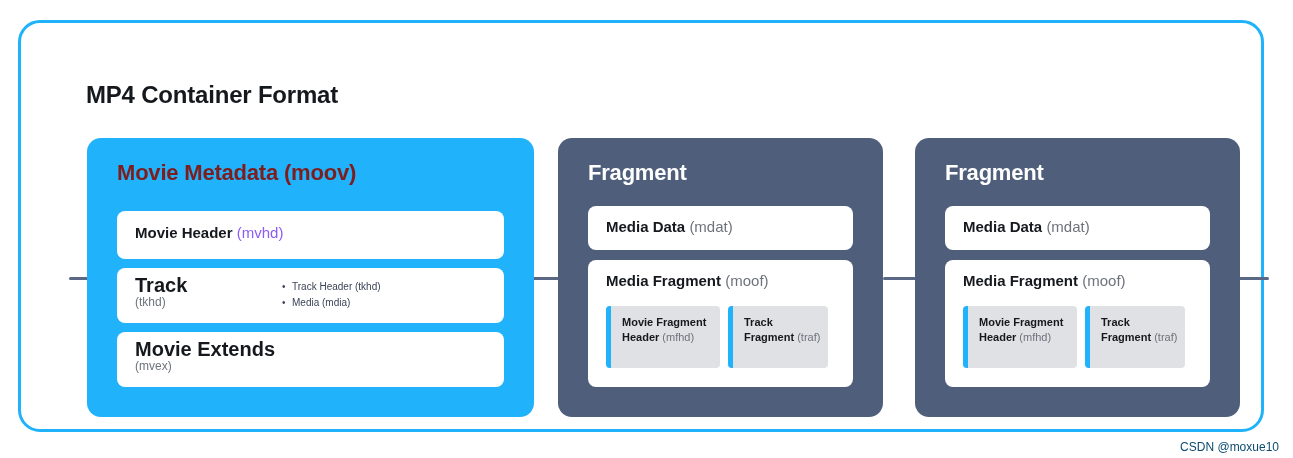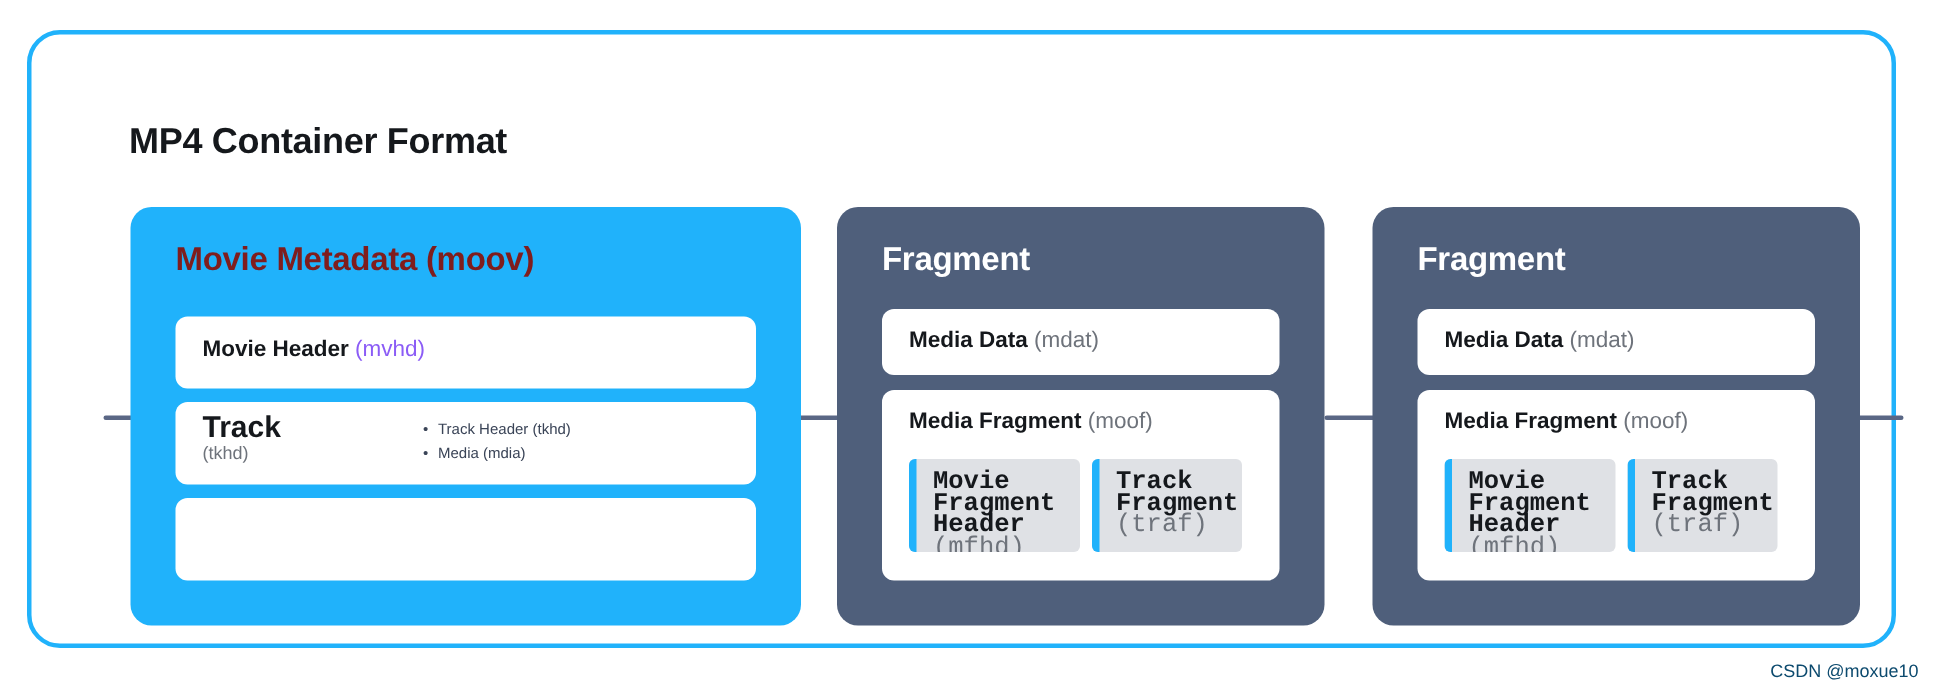--- a/index.html
+++ b/index.html
@@ -82,21 +82,21 @@
   .moof-heading .strong{font-weight:bold;}
   .moof-heading .light{color:#6E737B;}
 
   .subbox{
     position:absolute;top:46px;height:62px;
     background:#DFE1E5;border-radius:4px;overflow:hidden;box-sizing:border-box;
   }
   .subbox .bar{position:absolute;left:0;top:0;width:5px;height:100%;background:#20B2FB;}
   .subbox .txt{
     position:absolute;left:16px;top:9px;right:6px;
-    font-size:17px;line-height:14.5px;color:#15181C;font-weight:bold;font-family:Liberation Mono, monospace;
+    font-size:11px;line-height:14.5px;color:#15181C;font-weight:bold;
   }
   .subbox .txt .light{color:#6E737B;font-weight:normal;}
   .subbox-0{left:18px;width:114px;}
   .subbox-1{left:140px;width:100px;}
 
   
   #watermark{
     position:absolute;right:14px;bottom:4px;
     font-size:12px;color:#A9AEB6;
   }
@@ -128,20 +128,24 @@
         <span class="strong">Track</span>
         <span class="light">(tkhd)</span>
       </div>
       <div class="card-bullets">
         <div class="bullet" style="color: rgb(58, 68, 87);"><span class="dot">•</span><span>Track Header (tkhd)</span></div>
         <div class="bullet" style="color: rgb(58, 68, 87);"><span class="dot">•</span><span>Media (mdia)</span></div>
       </div>
     </div>
 
     <div class="moov-card" id="moov-card-2">
+      <div class="card-name">
+        <span class="strong">Movie Extends</span>
+        <span class="light">(mvex)</span>
+      </div>
     </div>
   </div>
 
   <div class="frag-panel" id="frag-panel-0" style="background: rgb(79, 95, 123);">
     <div class="frag-title">Fragment</div>
 
     <div class="frag-card mdat">
       <div class="moof-heading">
         <span class="strong">Media Data</span>
         <span class="light">(mdat)</span>

